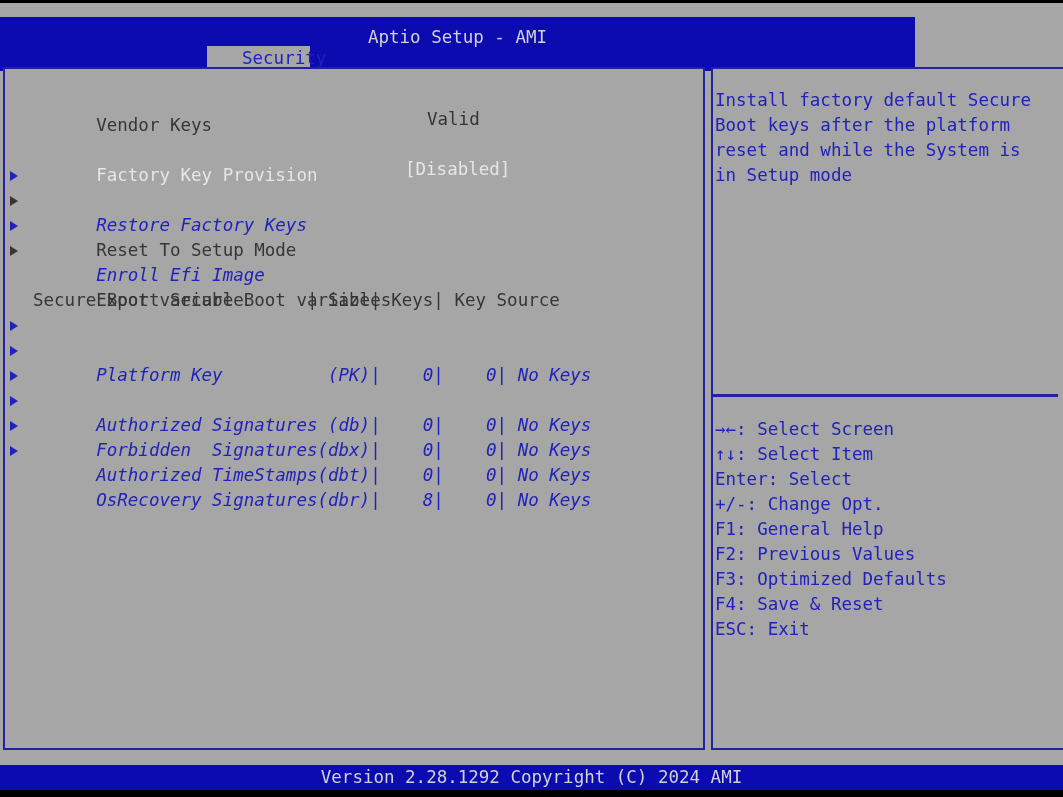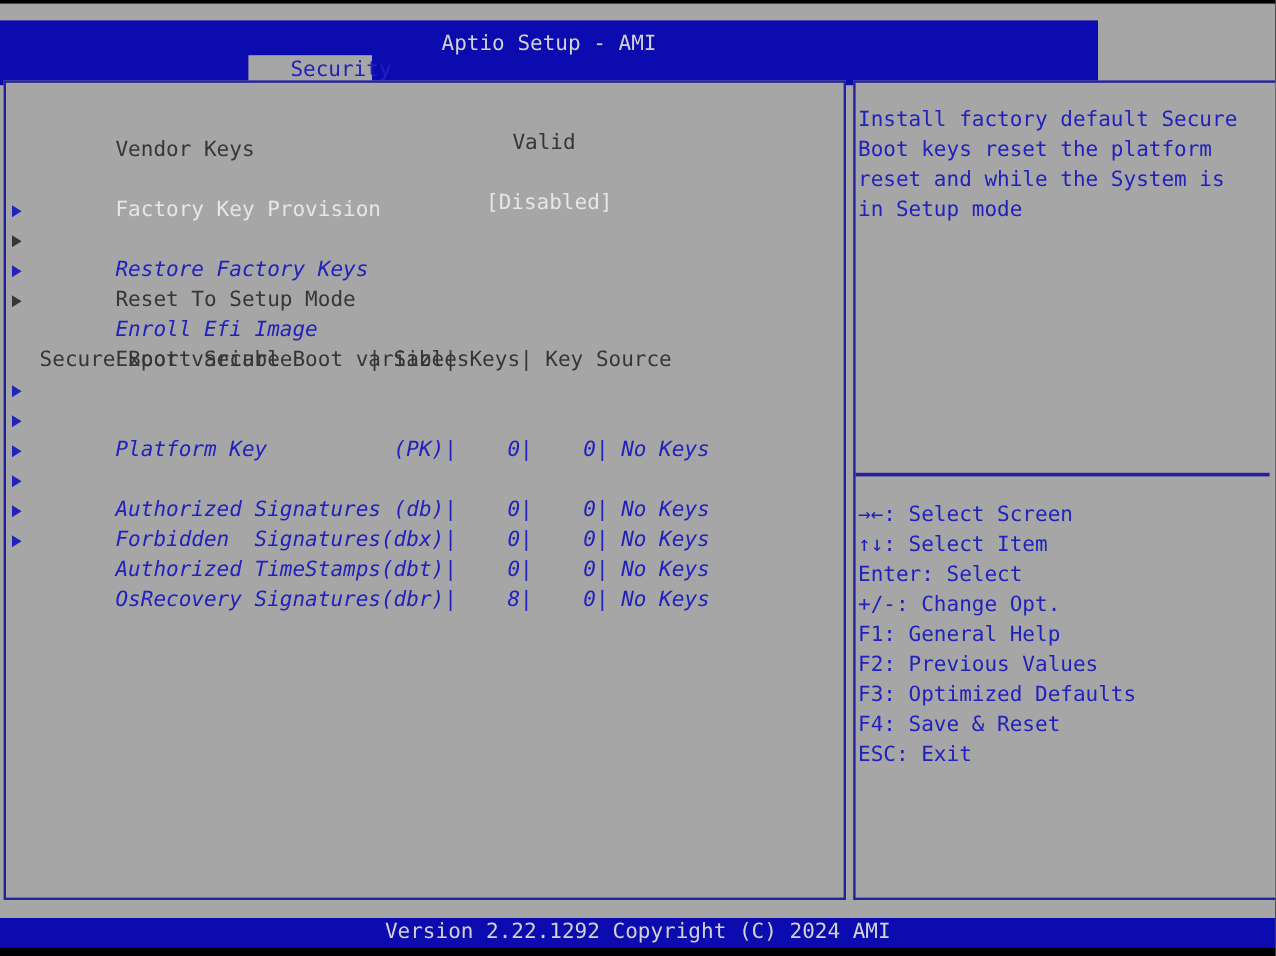--- a/index.html
+++ b/index.html
@@ -113,34 +113,34 @@
     </div>
     <div class="row blue">
       <span class="arrow"></span>
       <span>OsRecovery Signatures(dbr)|    8|    0| No Keys</span>
     </div>
   </div>
 
   <div class="panel right-panel">
     <div class="help-lines">
       <div class="hline">Install factory default Secure</div>
-      <div class="hline">Boot keys reset the platform</div>
+      <div class="hline">Boot keys after the platform</div>
       <div class="hline">reset and while the System is</div>
       <div class="hline">in Setup mode</div>
     </div>
     <div class="divider"></div>
     <div class="hotkeys">
       <div class="hk">→←: Select Screen</div>
       <div class="hk">↑↓: Select Item</div>
       <div class="hk">Enter: Select</div>
       <div class="hk">+/-: Change Opt.</div>
       <div class="hk">F1: General Help</div>
       <div class="hk">F2: Previous Values</div>
       <div class="hk">F3: Optimized Defaults</div>
       <div class="hk">F4: Save &amp; Reset</div>
       <div class="hk">ESC: Exit</div>
     </div>
   </div>
 
-  <div class="footer-bar">Version 2.22.1292 Copyright (C) 2024 AMI</div>
+  <div class="footer-bar">Version 2.28.1292 Copyright (C) 2024 AMI</div>
   <div class="strip-black strip-bottom"></div>
 
 </div>
 
 </body></html>

